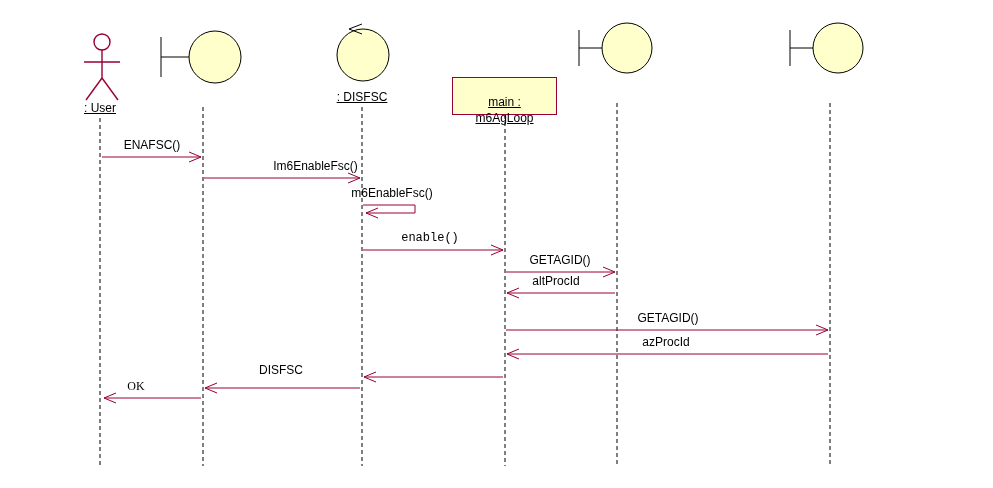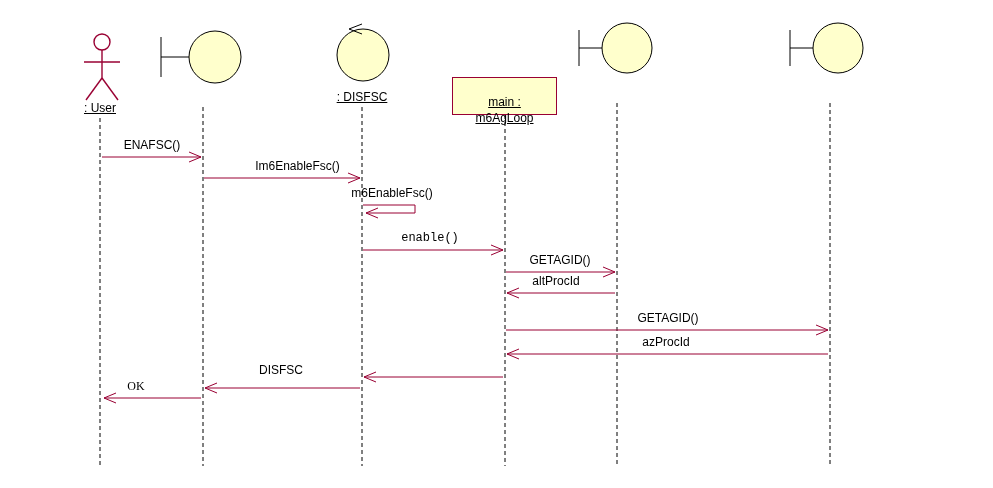--- a/index.html
+++ b/index.html
@@ -128,21 +128,21 @@
   <div id="main-box">
     <div class="box-line">main :</div>
     <div class="box-line">m6AgLoop</div>
   </div>
 
   <div class="obj-label" id="label-user">: User</div>
   <div class="obj-label" id="label-disfsc">: DISFSC</div>
 
   <div id="msg-labels">
       <div class="msg-label" style="left: 152px; top: 138px;">ENAFSC()</div>
-      <div class="msg-label" style="left: 280px; top: 159px; padding-left: 35px;">Im6EnableFsc()</div>
+      <div class="msg-label" style="left: 298px; top: 159px; padding-left: 35px;">Im6EnableFsc()</div>
       <div class="msg-label" style="left: 392px; top: 186px;">m6EnableFsc()</div>
       <div class="msg-label" style="left: 430px; top: 231px; font-family: Liberation Mono, monospace;">enable()</div>
       <div class="msg-label" style="left: 560px; top: 253px;">GETAGID()</div>
       <div class="msg-label" style="left: 556px; top: 274px;">altProcId</div>
       <div class="msg-label" style="left: 668px; top: 311px;">GETAGID()</div>
       <div class="msg-label" style="left: 666px; top: 335px;">azProcId</div>
       <div class="msg-label" style="left: 281px; top: 363px;">DISFSC</div>
       <div class="msg-label" style="left: 136px; top: 379px; font-family: Liberation Serif, serif;">OK</div>
     </div>
 

